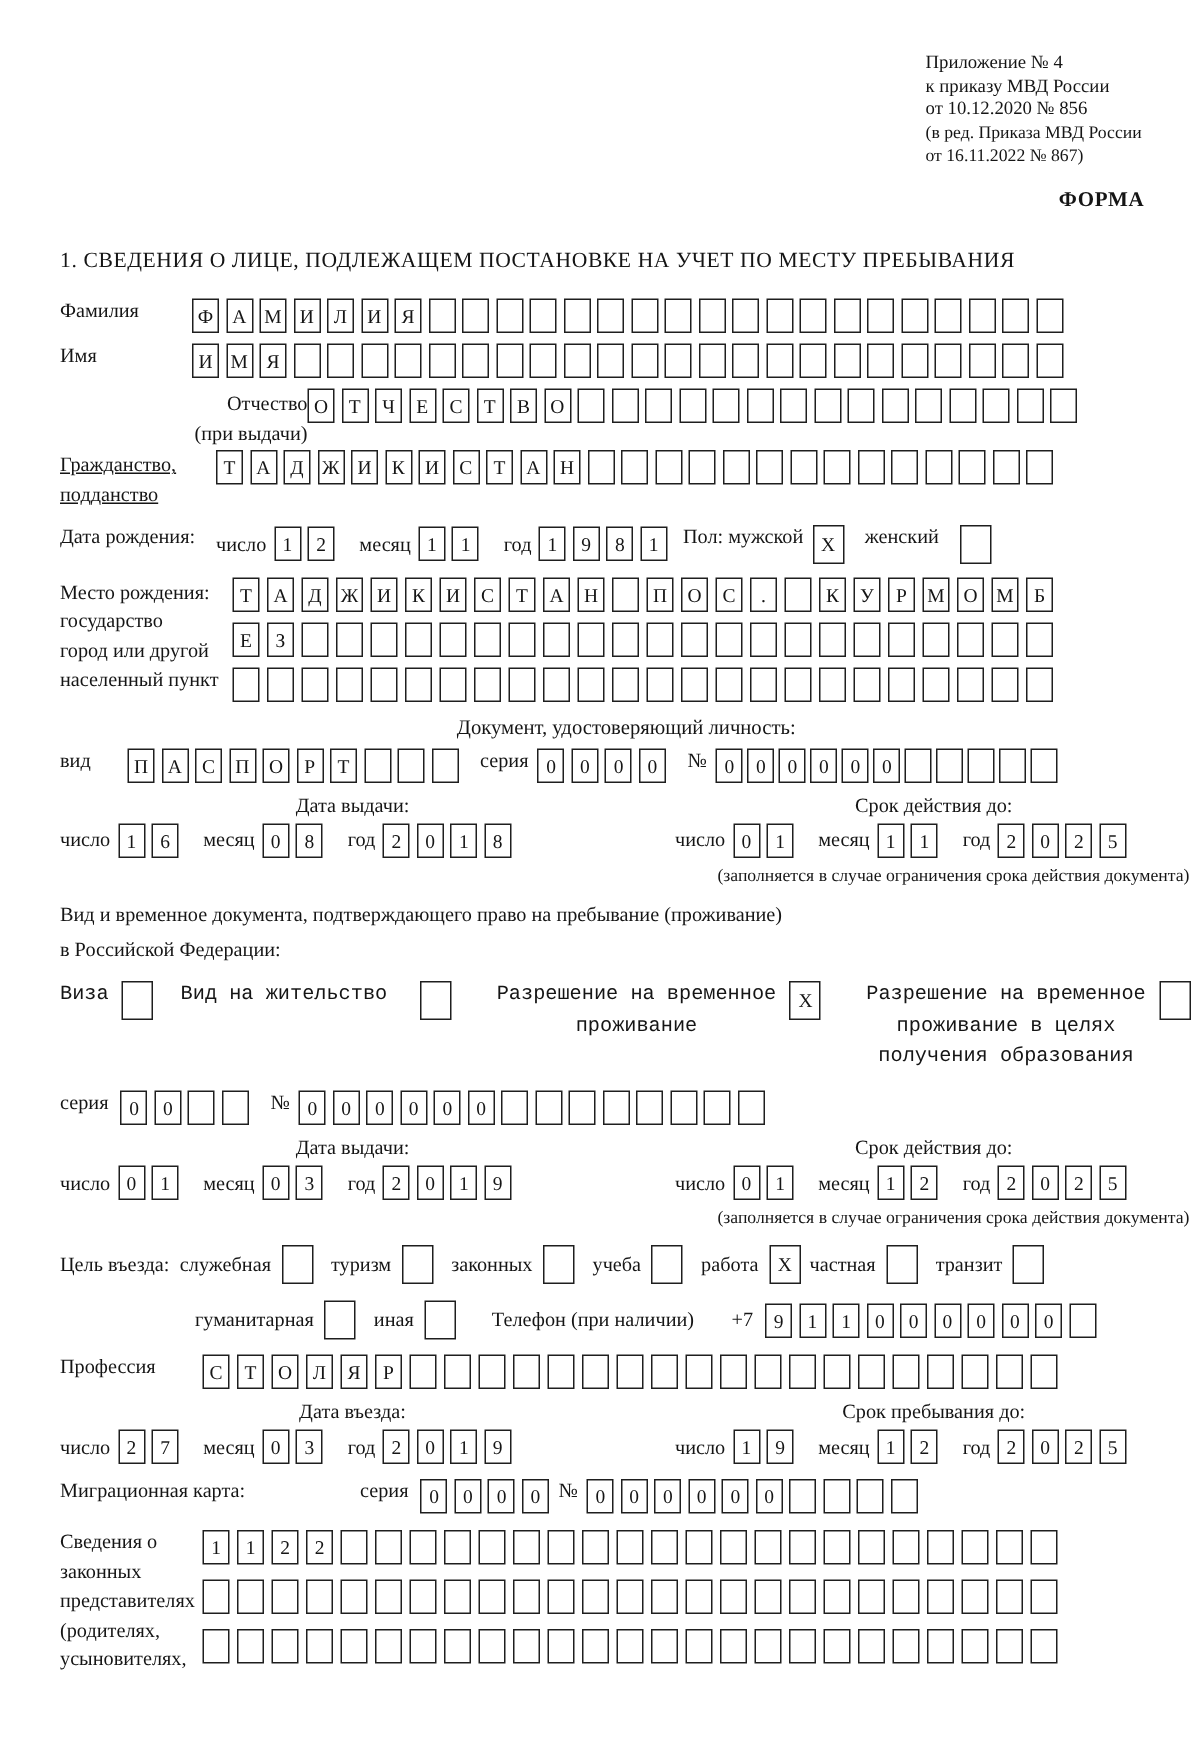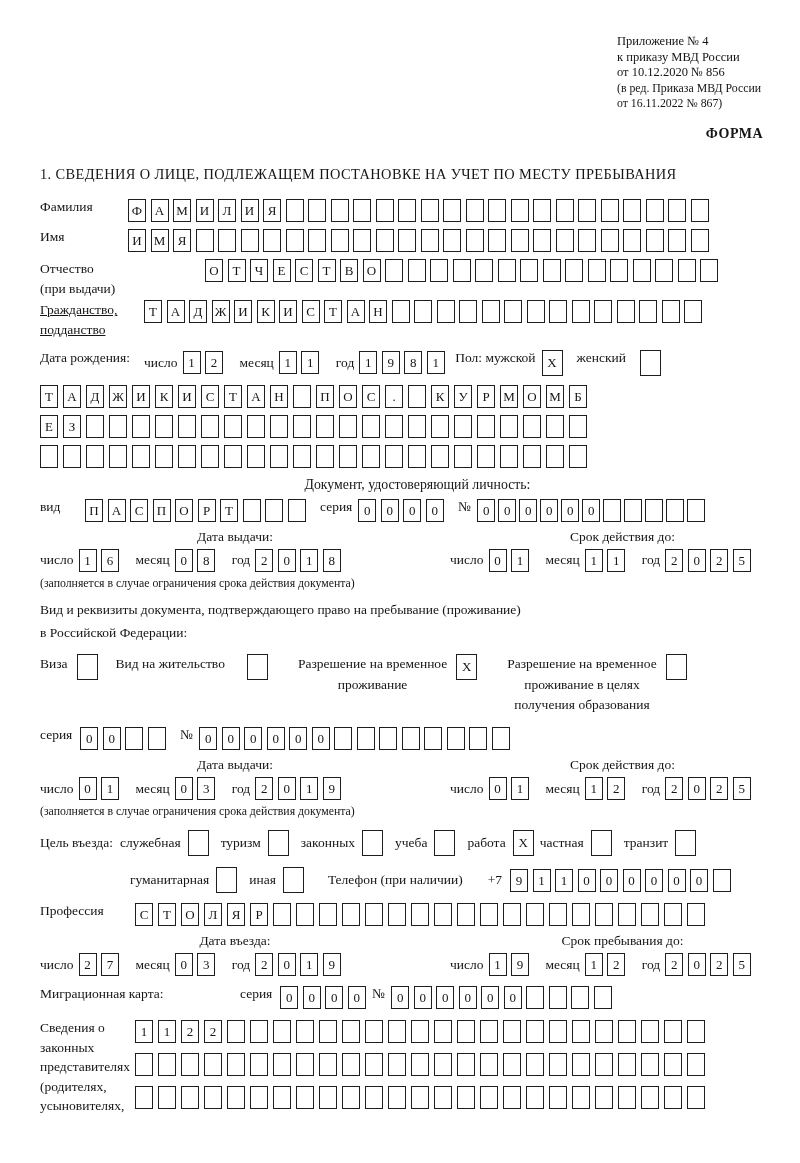--- a/index.html
+++ b/index.html
@@ -28,41 +28,41 @@
   .cells { display: inline-flex; flex-wrap: nowrap; align-items: center; }
   .cell {
     display: inline-block; width: 18px; height: 23px; flex-shrink: 0;
     border: 1.5px solid #1e1e1e; margin-right: 4.5px;
     text-align: center; line-height: 21px; font-size: 13px;
   }
   .wide .cell { margin-right: 5px; }
   .tight .cell { margin-right: 3px; }
   .checkbox .cell { width: 21px; height: 26px; line-height: 24px; margin-right: 0; }
 
-  .w88 { width: 88px; } .w104 { width: 104px; text-decoration: underline; } .w165 { width: 165px; }
+  .w88 { width: 88px; } .w104 { width: 104px; text-decoration: underline; } .w165 { width: 165px; text-align: right; }
   .w115 { width: 115px; } .w95 { width: 95px; } .w45 { width: 45px; } .w200 { width: 200px; }
 
   .sublbl { margin: 0 6px 0 10px; }
   .sublbl-first { margin-right: 8px; }
 
   .center-head { text-align: center; font-weight: normal; margin-top: 9px; font-size: 13.8px; }
 
   .dates { display: flex; margin-top: 7px; }
   .col-left { width: 390px; }
   .col-right { flex: 1; padding-left: 20px; }
   .dates-head { text-align: center; margin-bottom: 4px; }
   .dates-vals { display: flex; align-items: center; }
   .dg { display: inline-flex; align-items: center; margin-right: 12px; }
   .dg .lbl { margin-right: 5px; }
 
-  .note-right { text-align: left; font-size: 11.8px; margin-top: 4px; padding-right: 2px; }
+  .note-right { text-align: right; font-size: 11.8px; margin-top: 4px; padding-right: 2px; }
 
   .opts-row { display: flex; align-items: flex-start; margin-top: 10px; }
   .opt { display: flex; align-items: flex-start; }
-  .opt-label { text-align: center; line-height: 1.5; margin-right: 9px; }
+  .opt-label { text-align: center; line-height: 1.5; margin-right: 9px; font-family: Liberation Mono, monospace; }
   .mr18 { margin-right: 18px; } .mr30 { margin-right: 30px; }
 
   .purpose { display: flex; align-items: center; margin-top: 11px; flex-wrap: nowrap; }
   .purpose .plbl { margin-right: 7px; }
   .purpose .checkbox { margin-right: 12px; }
 
   .stack-rows .cells { margin-top: 7px; display: flex; }
   .mt2 { margin-top: 2px; }
   .phone-prefix { margin: 0 8px 0 18px; }
 </style>
@@ -243,20 +243,26 @@
     <span class="cells checkbox" style="margin:0 14px 0 6px;">
         <span class="cell">X</span>
       </span>
     <span class="lbl">женский</span>
     <span class="cells checkbox" style="margin-left:14px;">
         <span class="cell"></span>
       </span>
   </div>
 
   <div class="row row-top" style="margin-top:9px;">
+    <span class="lbl w115 lbl-2l">
+      <span>Место рождения:</span><br>
+      <span>государство</span><br>
+      <span>город или другой</span><br>
+      <span>населенный пункт</span>
+    </span>
     <span class="stack-rows">
       <span class="cells wide" style="margin-top:0;">
           <span class="cell">Т</span>
           <span class="cell">А</span>
           <span class="cell">Д</span>
           <span class="cell">Ж</span>
           <span class="cell">И</span>
           <span class="cell">К</span>
           <span class="cell">И</span>
           <span class="cell">С</span>
@@ -425,21 +431,21 @@
               <span class="cell">2</span>
               <span class="cell">5</span>
             </span>
         </span>
       </div>
     </div>
   </div>
   <div class="note-right">(заполняется в случае ограничения срока действия документа)</div>
 
   <div style="margin-top:8px; line-height:1.7;">
-    <div>Вид и реквизиты документа, подтверждающего право на пребывание (проживание)</div>
+    <div>Вид и временное документа, подтверждающего право на пребывание (проживание)</div>
     <div>в Российской Федерации:</div>
   </div>
 
   <div class="opts-row">
     <div class="opt mr18">
       <div class="opt-label">
         <div>Виза</div>
       </div>
       <span class="cells checkbox">
           <span class="cell"></span>

